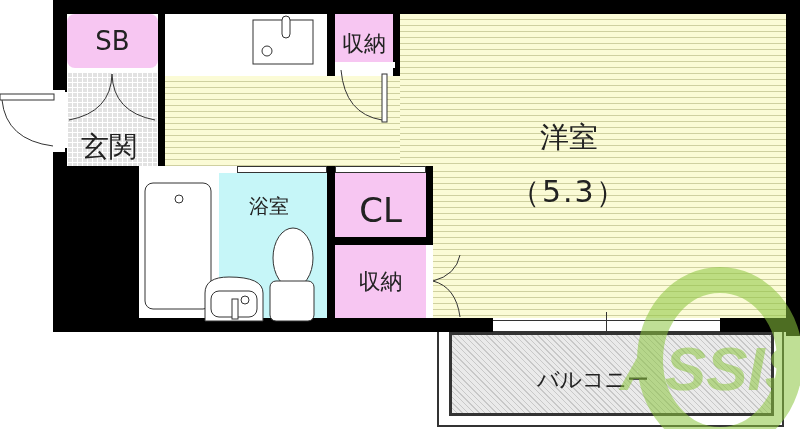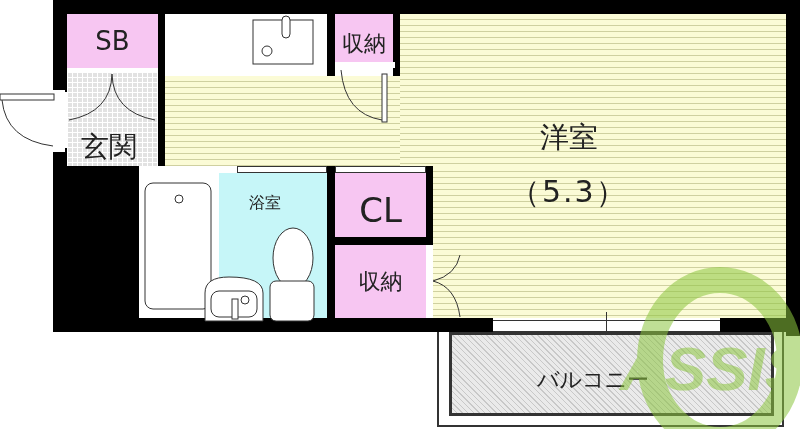--- a/index.html
+++ b/index.html
@@ -19,21 +19,21 @@
 
 <div class="wall" style="left:53px;top:0;width:747px;height:14px;"></div>
 <div class="wall" style="left:53px;top:0;width:14px;height:92px;"></div>
 <div class="wall" style="left:53px;top:148px;width:14px;height:184px;"></div>
 <div class="wall" style="left:786px;top:0;width:14px;height:336px;"></div>
 <div class="wall" style="left:53px;top:318px;width:380px;height:14px;"></div>
 <div class="wall" style="left:433px;top:318px;width:60px;height:14px;"></div>
 <div class="wall" style="left:720px;top:318px;width:80px;height:14px;"></div>
 <div class="wall" style="left:67px;top:166px;width:72px;height:152px;"></div>
 
-<div class="abs pink" style="left:67px;top:14px;width:91px;height:54px;">
+<div class="abs pink" style="left:67px;top:14px;width:91px;height:54px;border-radius:8px;">
   <div class="label" style="left:0;right:0;top:12px;font-size:26px;">SB</div>
 </div>
 <div class="wall" style="left:158px;top:14px;width:7px;height:152px;"></div>
 
 <div class="abs tile" style="left:67px;top:72px;width:91px;height:94px;">
   <div class="label" style="left:14px;top:56px;font-size:28px;">玄関</div>
 </div>
 <svg style="left:67px;top:72px;" width="91" height="50">
   <path d="M45,2 Q44,40 2,48" fill="none" stroke="#333"></path>
   <path d="M45,2 Q46,40 88,48" fill="none" stroke="#333"></path>
@@ -64,21 +64,21 @@
 <div class="label" style="left:540px;top:118px;font-size:29px;text-align:center;">洋室</div>
 <div class="label" style="left:510px;top:172px;font-size:30px;letter-spacing:2px;">（5.3）</div>
 <svg style="left:335px;top:62px;" width="60" height="62">
   <rect x="0" y="0" width="60" height="6" fill="#fff"></rect>
   <rect x="47" y="12" width="5" height="48" fill="#fff" stroke="#333"></rect>
   <path d="M6,8 Q10,52 47,58" fill="none" stroke="#333"></path>
 </svg>
 
 <div class="abs" style="left:139px;top:173px;width:80px;height:145px;background:#fff;"></div>
 <div class="abs aqua" style="left:219px;top:173px;width:108px;height:145px;">
-  <div class="label" style="left:30px;top:20px;font-size:16px;">浴室</div>
+  <div class="label" style="left:30px;top:20px;font-size:20px;">浴室</div>
 </div>
 <svg style="left:139px;top:173px;" width="190" height="145">
   <rect x="6" y="10" width="66" height="126" rx="8" fill="#fff" stroke="#333"></rect>
   <circle cx="40" cy="26" r="4" fill="#fff" stroke="#333"></circle>
   <path d="M66,148 L66,120 Q66,104 90,104 Q124,104 124,120 L124,148 Z" fill="#fff" stroke="#333"></path>
   <rect x="72" y="118" width="46" height="26" rx="8" fill="#fff" stroke="#333"></rect>
   <circle cx="106" cy="127" r="4" fill="#fff" stroke="#333"></circle>
   <rect x="93" y="126" width="6" height="20" fill="#fff" stroke="#333"></rect>
   <ellipse cx="154" cy="85" rx="20" ry="30" fill="#fff" stroke="#333"></ellipse>
   <rect x="131" y="108" width="44" height="40" rx="6" fill="#fff" stroke="#333"></rect>

